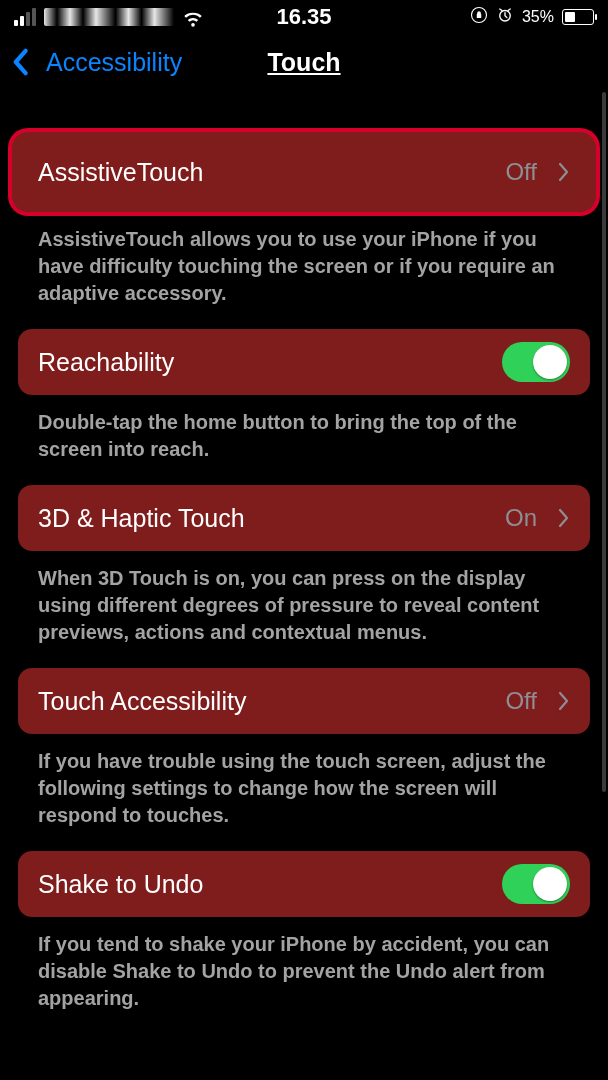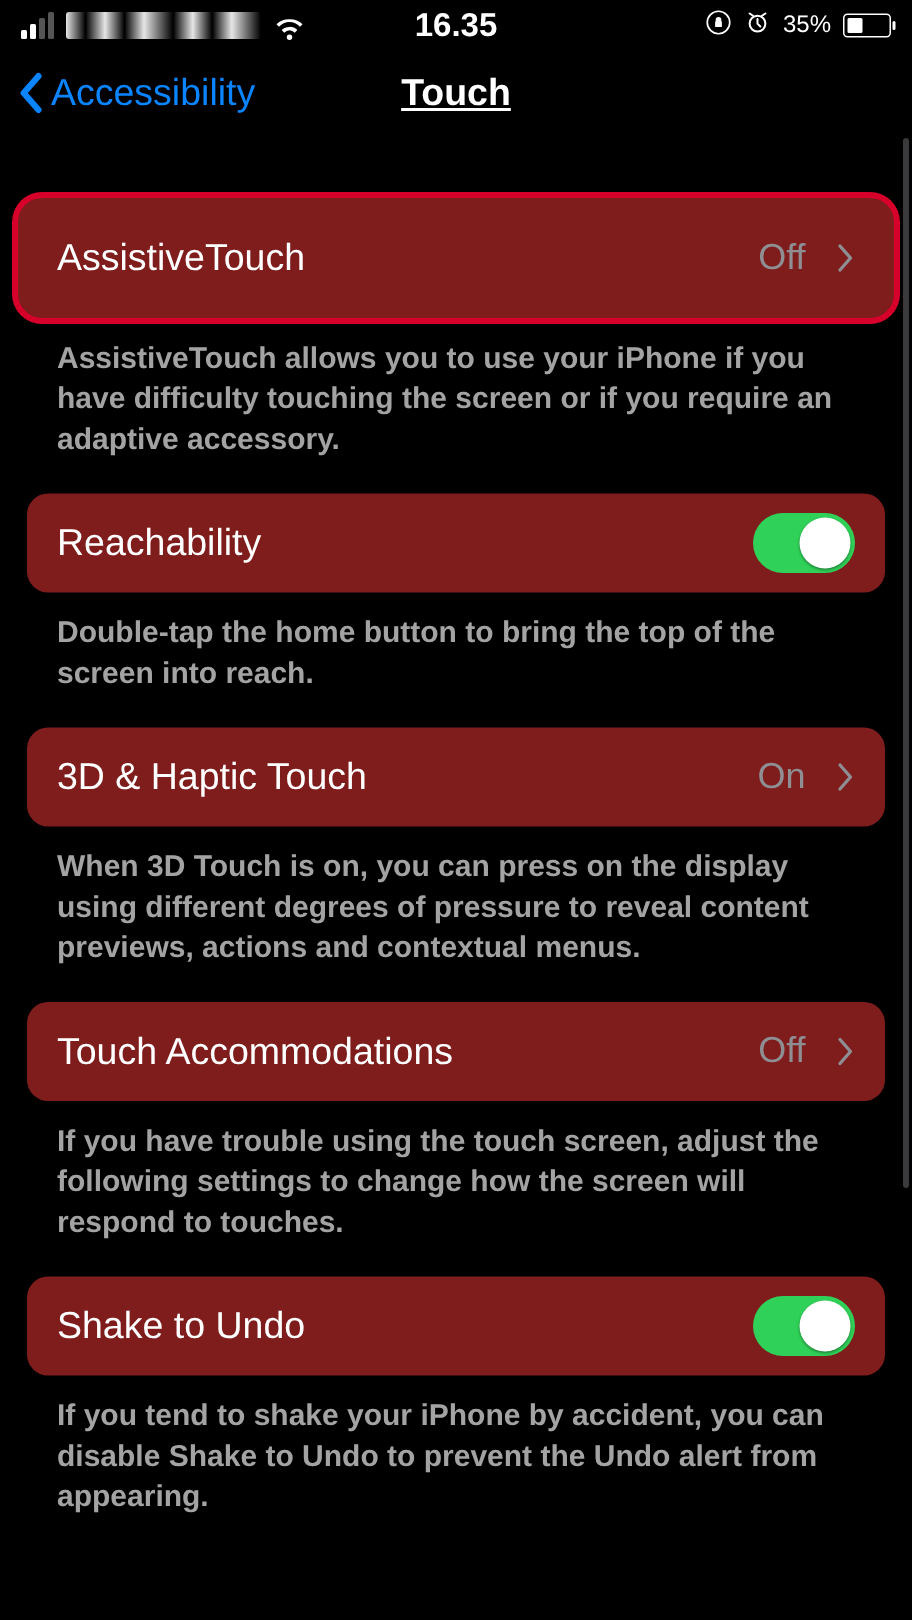--- a/index.html
+++ b/index.html
@@ -22,21 +22,21 @@
   .carrier-blur { width:130px; height:18px; background:linear-gradient(90deg,#fff 0%,#000 10%,#fff 20%,#000 30%,#fff 40%,#000 55%,#fff 65%,#000 75%,#fff 85%,#000 100%); opacity:.9; border-radius:2px; filter:blur(.4px);}
   .wifi-icon svg { width:22px; height:22px; display:block; }
   .lock-icon, .alarm-icon { font-size:18px; }
   .batt-pct { font-size:16px; font-weight:500; }
   .battery { width:32px; height:16px; border:1.5px solid #fff; border-radius:3px; position:relative; display:flex; align-items:center; }
   .battery::after { content:""; position:absolute; right:-4px; top:4px; width:2.5px; height:6px; background:#fff; border-radius:1px; }
   .battery .fill { height:10px; margin-left:1.5px; background:#fff; border-radius:1px; }
 
   
   .navbar { position:relative; height:56px; display:flex; align-items:center; }
-  .back { display:flex; align-items:center; color:#0a84ff; font-size:25px; padding-left:10px; gap:4px; }
+  .back { display:flex; align-items:center; color:#0a84ff; font-size:25px; padding-left:10px; gap:16px; }
   .back svg { width:20px; height:28px; }
   .nav-title { position:absolute; left:0; right:0; text-align:center; font-size:25px; font-weight:600; color:#fff; pointer-events:none;text-decoration:underline;}
 
   .content { padding:0 18px 0 18px; }
   .group { margin-top:38px; }
   .group:first-child { margin-top:42px;}
   .row { background:#7f1d1d; border-radius:14px; height:66px; display:flex; align-items:center; padding:0 20px; justify-content:space-between; }
   .row.highlight { box-shadow: 0 0 0 4px #d6002a; border-radius:16px; }
   .group:first-child .row.highlight { margin-left:-6px; margin-right:-6px; padding-left:26px; padding-right:26px; height:80px; }
   .row-label { font-size:25px; font-weight:400; color:#fff; }
@@ -144,21 +144,21 @@
                 <path d="M2 2l7 8-7 8"></path>
               </svg>
             </span>
       </span>
     </div>
     <div class="footer">When 3D Touch is on, you can press on the display using different degrees of pressure to reveal content previews, actions and contextual menus.</div>
   </div>
 
   <div class="group tight">
     <div class="row">
-      <span class="row-label">Touch Accommodations</span>
+      <span class="row-label">Touch Accessibility</span>
       <span class="row-right">
         <span class="row-value">Off</span>
         <span class="chevron">
               <svg viewBox="0 0 12 20">
                 <path d="M2 2l7 8-7 8"></path>
               </svg>
             </span>
       </span>
     </div>
     <div class="footer">If you have trouble using the touch screen, adjust the following settings to change how the screen will respond to touches.</div>

